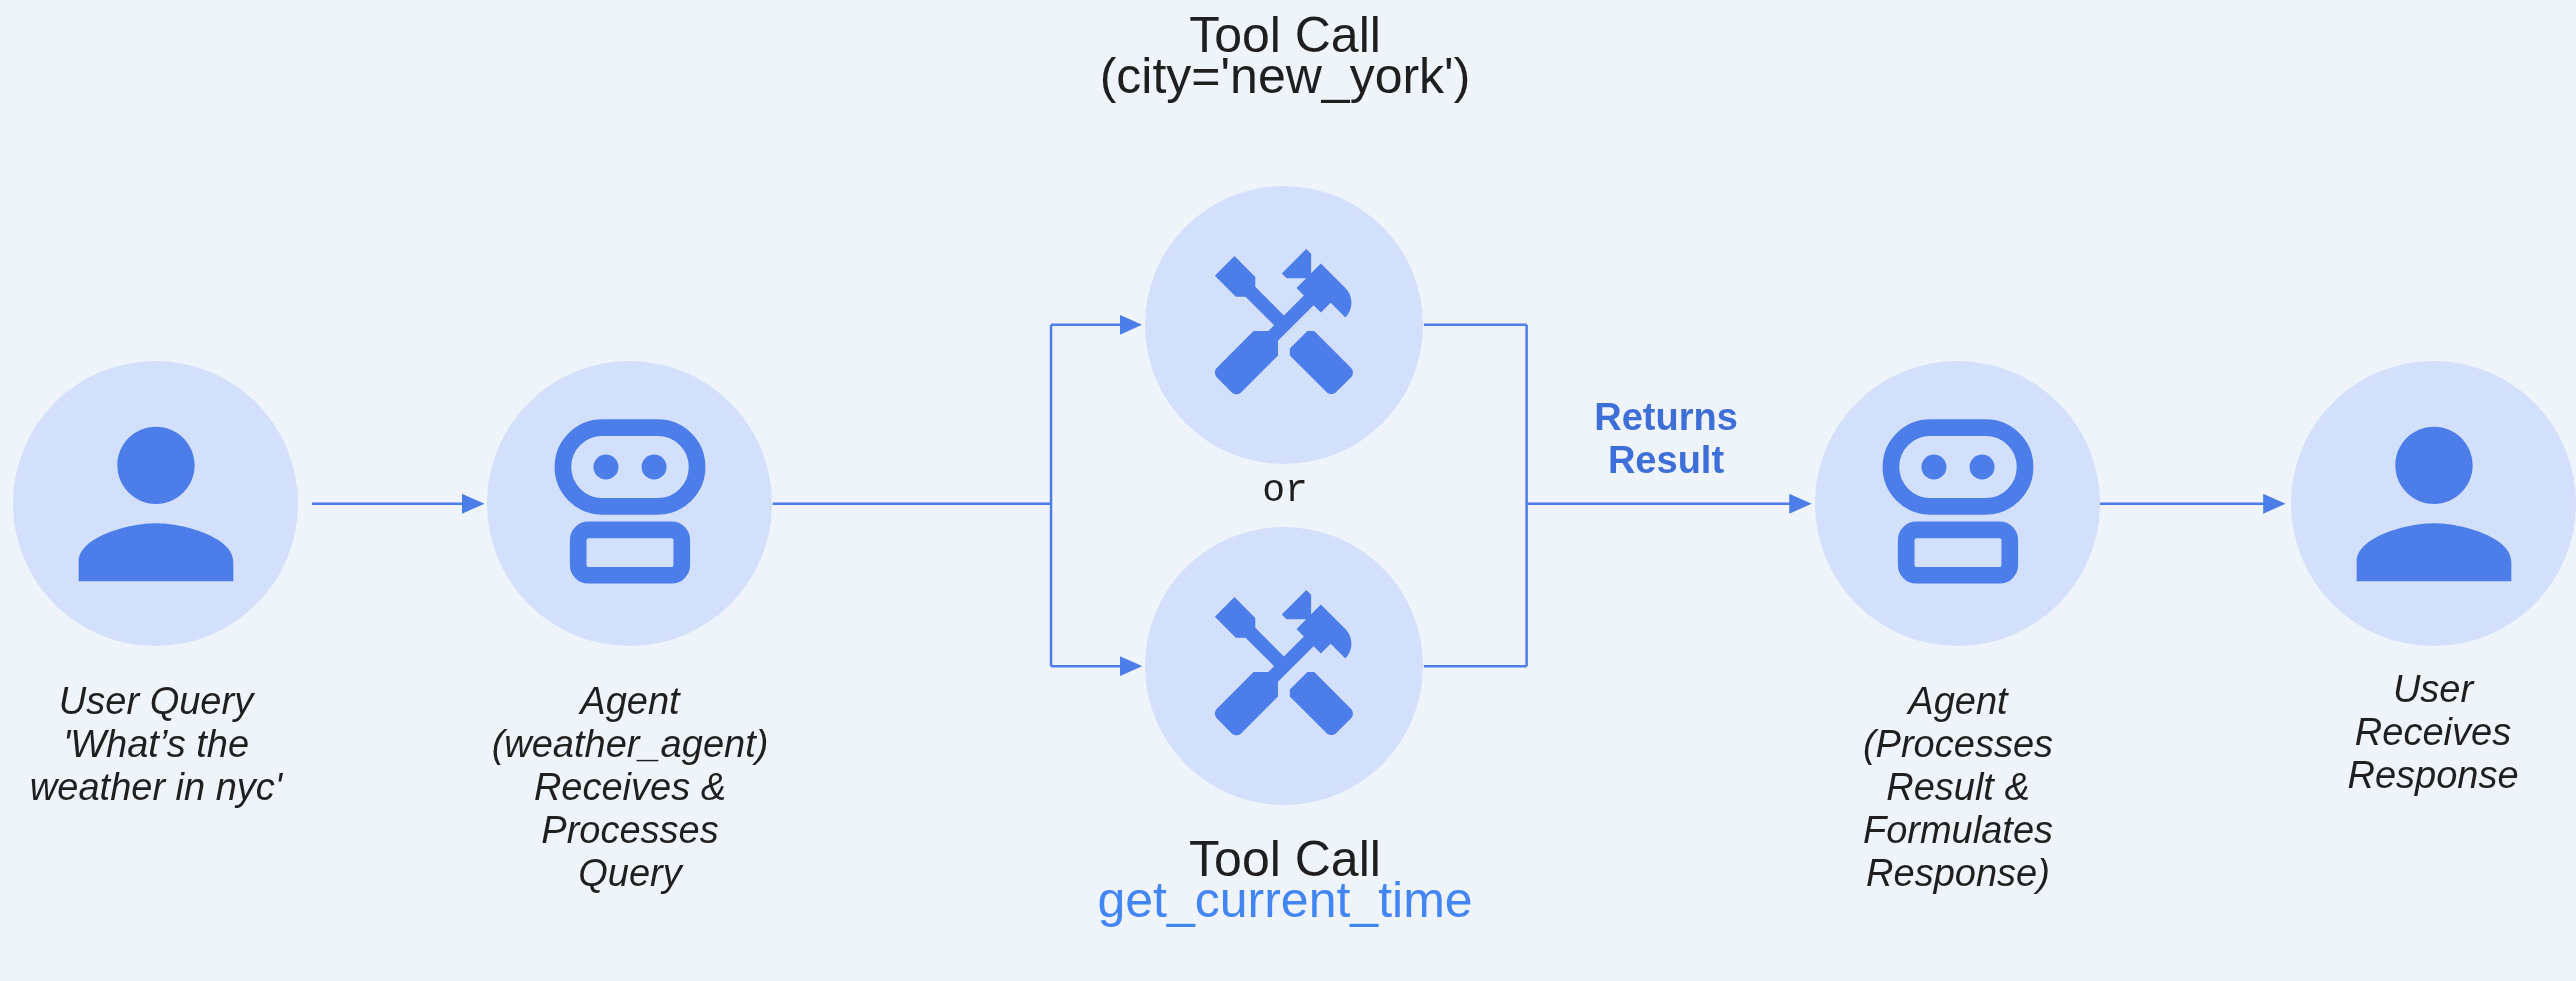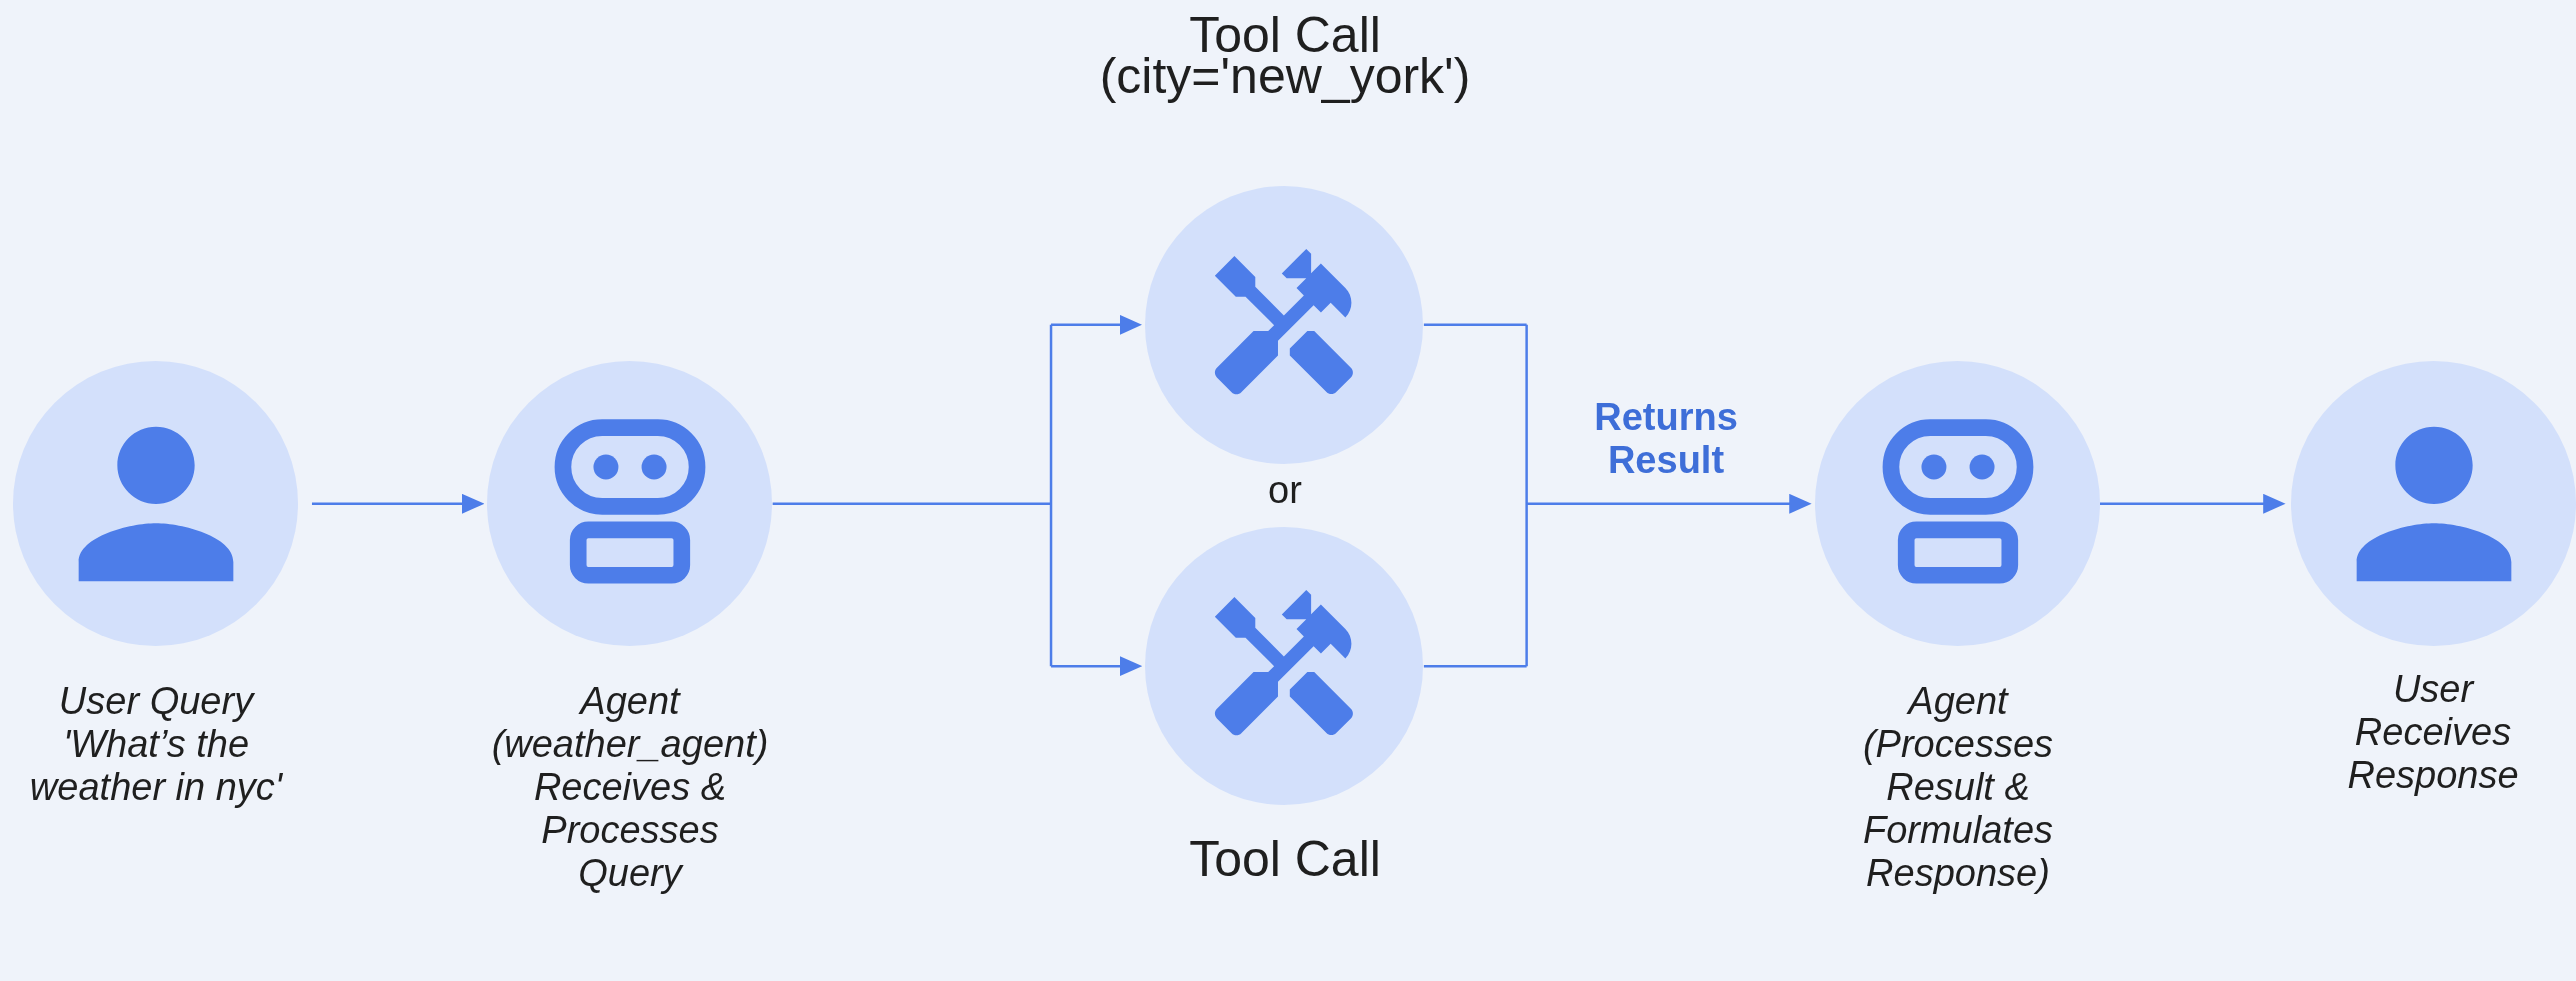--- a/index.html
+++ b/index.html
@@ -60,20 +60,21 @@
   }
   .tool-label .tool-title{display:block;color:var(--text-dark);}
   .tool-label .tool-name{display:block;color:var(--tool-name-blue);}
   .tool-label .tool-args{display:block;color:var(--text-dark);}
   .or-label{
     position:absolute;
     transform:translateX(-50%);
     font-size:38px;
     line-height:43px;
     color:var(--text-dark);
+    font-family:Liberation Mono, monospace;
   }
 </style>
 </head>
 <body>
 
 <div class="canvas">
 
   <svg class="connectors" width="2576" height="981" viewBox="0 0 3108 1184">
     <defs>
       <marker id="arrowhead" markerWidth="9" markerHeight="8" refX="7" refY="4" orient="auto" markerUnits="strokeWidth">
@@ -154,19 +155,20 @@
 
   <div class="tool-label" style="left:1285px;top:15px">
     <span class="tool-title">Tool Call</span>
     <span class="tool-args">(city='new_york')</span>
   </div>
 
   <div class="or-label" style="left:1285px;top:469px">or</div>
 
   <div class="tool-label" style="left:1285px;top:839px">
     <span class="tool-title">Tool Call</span>
+    <span class="tool-name">get_current_time</span>
   </div>
 
   <div class="edge-label" style="left:1666px;top:396px">Returns
 Result</div>
 
 </div>
 
 
 </body></html>

